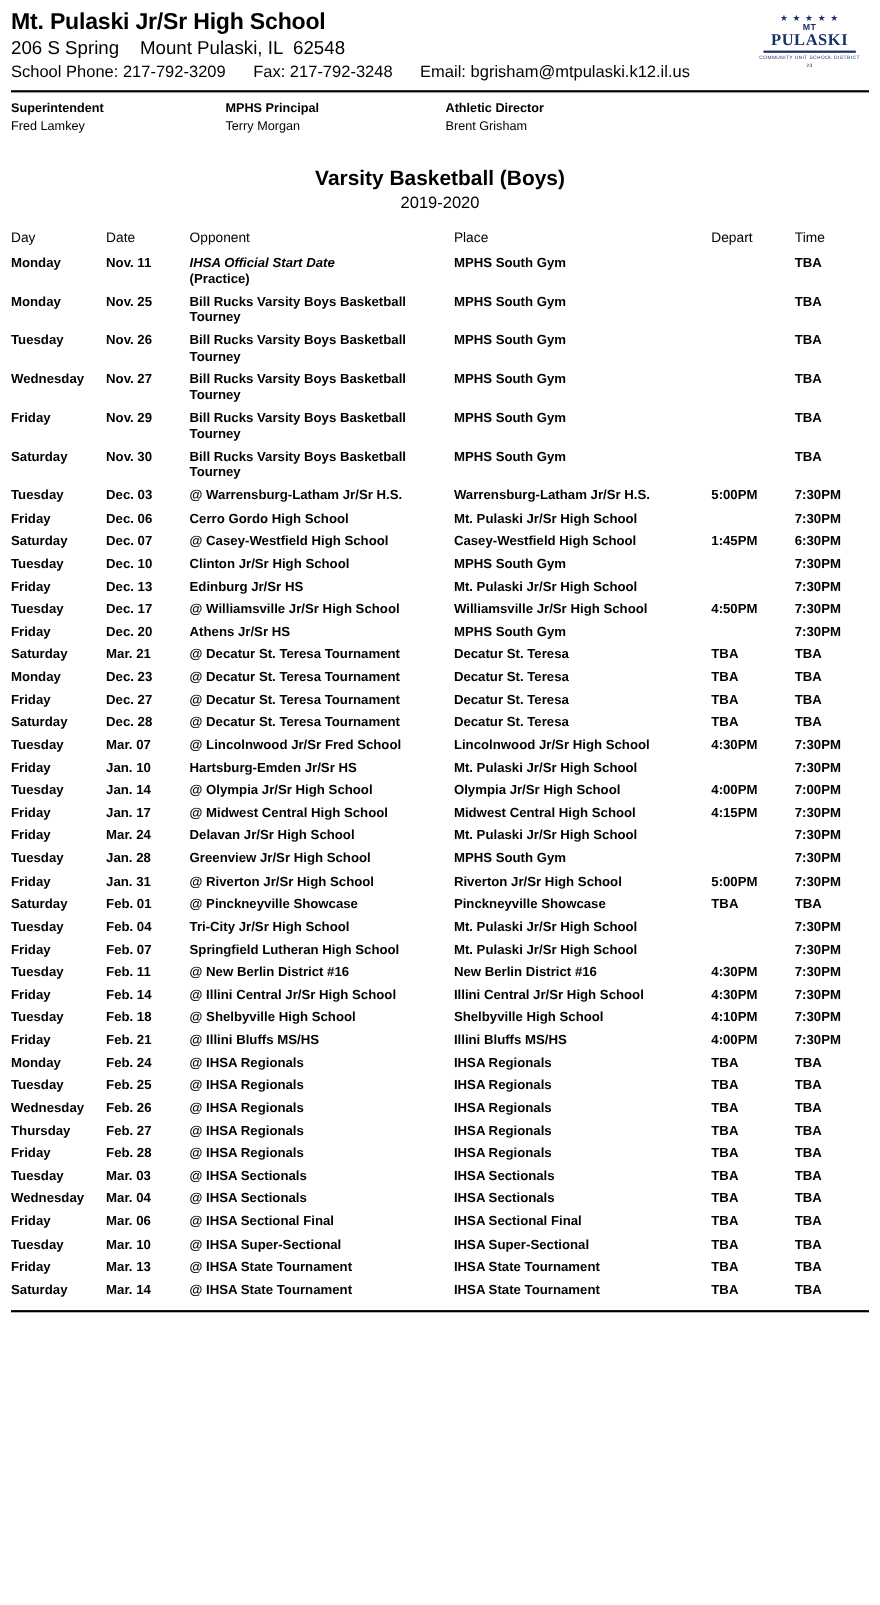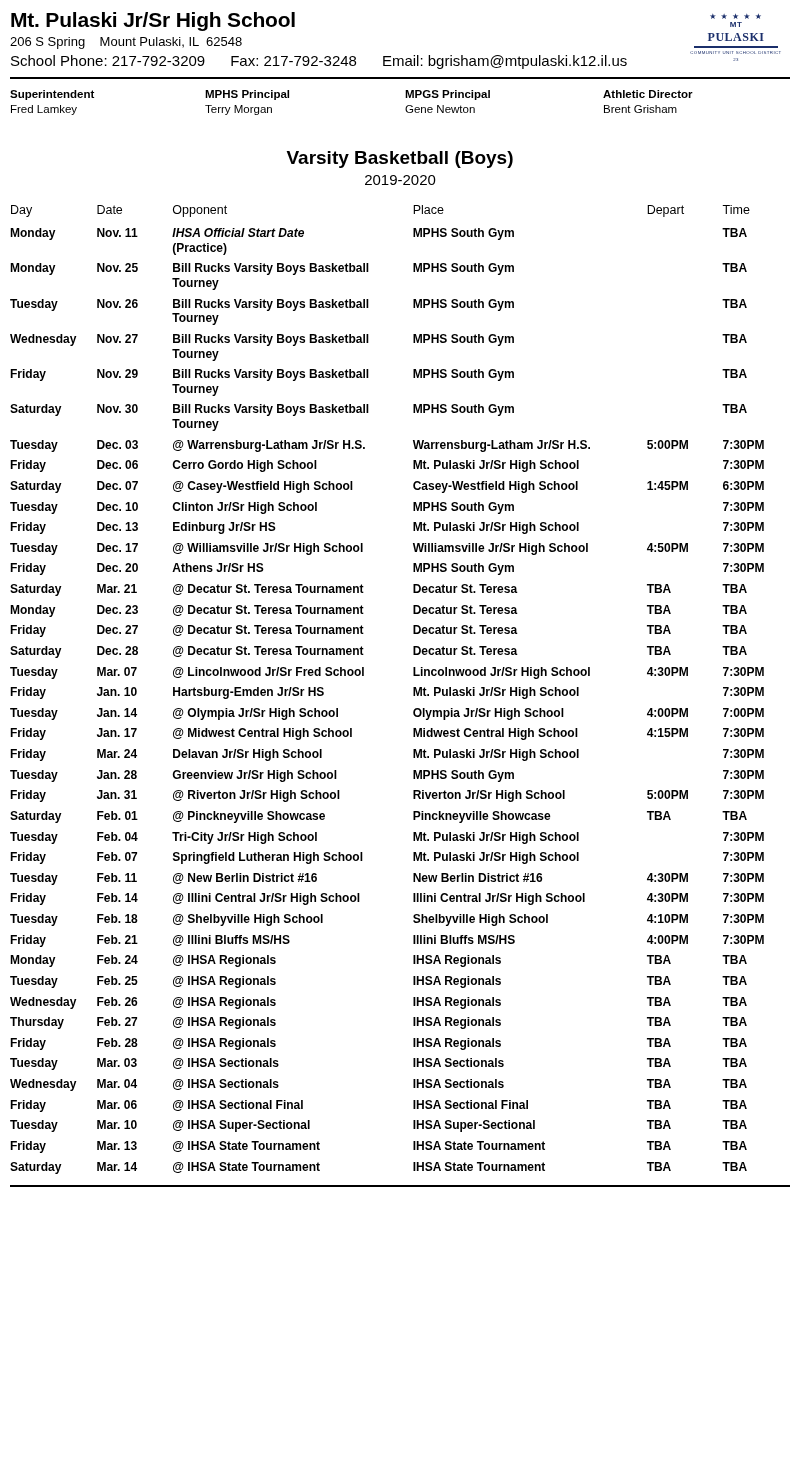--- a/index.html
+++ b/index.html
@@ -26,21 +26,21 @@
     padding-bottom: 4px;
   }
   .school-name {
     font-size: 21px;
     font-weight: bold;
     letter-spacing: -0.2px;
     margin: 0 0 2px 0;
     line-height: 1.1;
   }
   .addr-line {
-    font-size: 13px;
+    font-size: 17px;
     line-height: 1.35;
     white-space: pre;
   }
   .contact-line {
     font-size: 15px;
     line-height: 1.35;
     white-space: pre;
   }
   .logo {
     position: absolute;
@@ -57,21 +57,21 @@
     line-height: 9px;
     color: #1b2f6b;
   }
   .logo .mt {
     font-size: 8px;
     font-weight: bold;
     line-height: 8px;
     letter-spacing: 0.5px;
   }
   .logo .word {
-    font-size: 12px;
+    font-size: 15px;
     font-weight: bold;
     letter-spacing: 0.5px;
     line-height: 16px;
     font-family: "Liberation Serif", serif;
   }
   .logo .tagline {
     font-size: 4.4px;
     letter-spacing: 0.4px;
     line-height: 7px;
   }
@@ -183,24 +183,20 @@
 
   <div class="staff">
     <div class="staff-col c1">
       <div class="role">Superintendent</div>
       <div class="name">Fred Lamkey</div>
     </div>
     <div class="staff-col c2">
       <div class="role">MPHS Principal</div>
       <div class="name">Terry Morgan</div>
     </div>
-    <div class="staff-col c3">
-      <div class="role">MPGS Principal</div>
-      <div class="name">Gene Newton</div>
-    </div>
     <div class="staff-col c4">
       <div class="role">Athletic Director</div>
       <div class="name">Brent Grisham</div>
     </div>
   </div>
 
   <div class="title">Varsity Basketball (Boys)</div>
   <div class="subtitle">2019-2020</div>
 
   <table class="sched">

